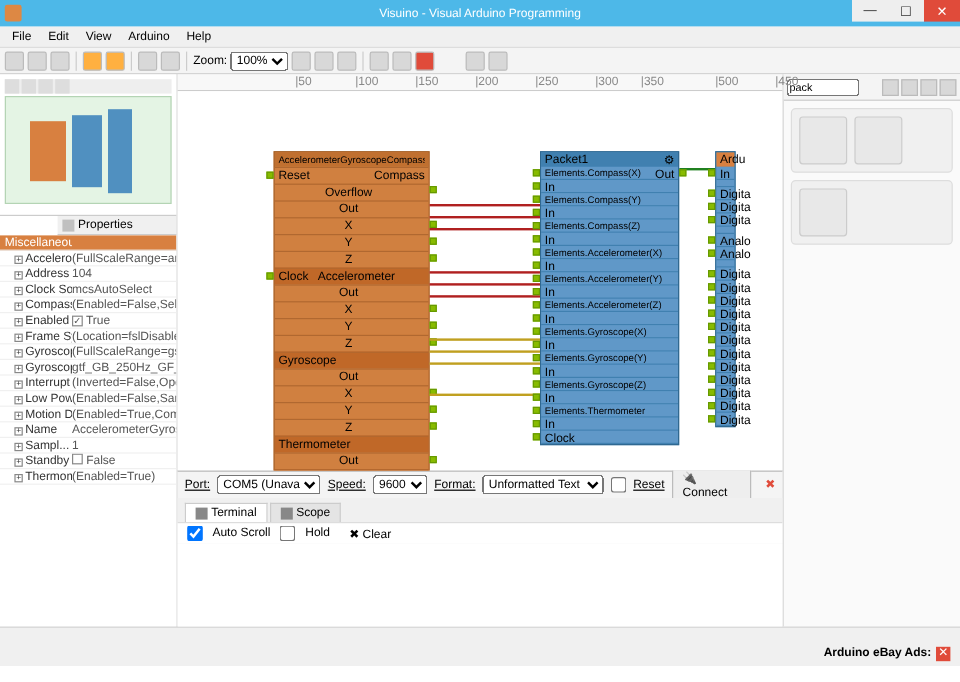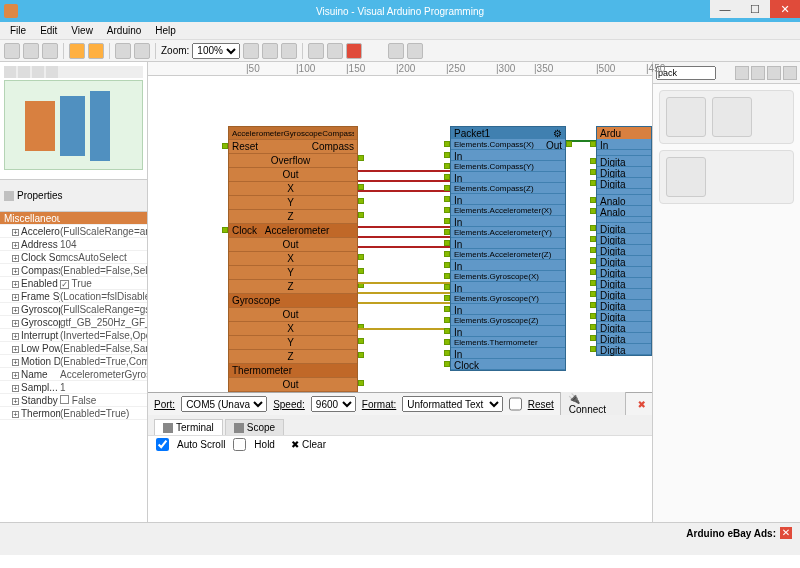--- a/index.html
+++ b/index.html
@@ -33,21 +33,21 @@
 
 .preview { height: 118px; background: #fff; border-bottom: 1px solid #ccc; padding: 4px; position: relative; }
 .preview .phdr { height: 12px; background: #eee; margin-bottom: 2px; display:flex; gap:2px; }
 .preview .phdr div { width:12px; height:12px; background:#ddd; }
 .preview .pimg { width: 100%; height: 90px; background: #e4f4e4; position: relative; border:1px solid #b4d4b4; }
 .preview .pimg .pc1 { position:absolute; left:20px; top:20px; width:30px; height:50px; background:#d88040; }
 .preview .pimg .pc2 { position:absolute; left:55px; top:15px; width:25px; height:60px; background:#5090c0; }
 .preview .pimg .pc3 { position:absolute; left:85px; top:10px; width:20px; height:70px; background:#5090c0; }
 
 
-.prop-hdr { height: 32px; background: #f0f0f0; border-bottom: 1px solid #ccc; display: flex; align-items: center; padding: 0 4px; }
+.prop-hdr { height: 16px; background: #f0f0f0; border-bottom: 1px solid #ccc; display: flex; align-items: center; padding: 0 4px; margin-left: 48px; }
 .prop-hdr .icn { width:10px; height:10px; background:#c0c0c0; margin-right:3px; }
 
 
 .proptree { flex: 1; overflow: hidden; background: #fff; font-size: 9px; }
 .proptree .row { display: flex; height: 13px; align-items: center; border-bottom: 1px solid #f0f0f0; }
 .proptree .row .k { width: 60px; padding-left: 12px; color: #333; overflow:hidden; white-space:nowrap; }
 .proptree .row .v { flex: 1; color: #555; overflow:hidden; white-space:nowrap; }
 .proptree .row.hdr { background: #d88040; color: #fff; }
 .proptree .row.hdr .k { color:#fff; padding-left:4px; }
 .proptree .sq { width:7px; height:7px; border:1px solid #888; margin-right:2px; font-size:7px; line-height:5px; text-align:center; display:inline-block; }
@@ -103,21 +103,21 @@
 .bottom .tabrow { height:20px; display:flex; align-items:flex-end; padding:0 6px; gap:2px; background:#f0f0f0; }
 .bottom .tabrow .tab { padding:2px 8px; background:#e4e4e4; border:1px solid #ccc; border-bottom:none; font-size:10px; display:flex; align-items:center; gap:3px; }
 .bottom .tabrow .tab.active { background:#fff; }
 .bottom .tabrow .ticn { width:10px; height:10px; background:#888; }
 .bottom .termrow { height:18px; display:flex; align-items:center; padding:0 8px; gap:8px; background:#fff; border-top:1px solid #ddd; }
 .bottom .term { flex:1; background:#fff; }
 .bottom .sendrow { height:22px; display:flex; align-items:center; padding:0 8px; gap:8px; border-top:1px solid #ddd; }
 .bottom .sendrow input[type=text] { flex:1; height:16px; }
 
 
-.footer { height:16px; background:#f0f0f0; border-top:1px solid #ccc; display:flex; align-items:flex-end; padding:16px 8px; font-size:10px; }
+.footer { height:16px; background:#f0f0f0; border-top:1px solid #ccc; display:flex; align-items:flex-start; padding:16px 8px; font-size:10px; }
 .footer .spacer { flex:1; }
 .footer .ads { font-weight:bold; }
 .footer .x { width:12px; height:12px; background:#e04b3a; color:#fff; text-align:center; line-height:12px; margin-left:4px; }
 </style>
 </head>
 <body>
 
 <div class="titlebar">
   <div class="icon"></div>
   <span>Visuino - Visual Arduino Programming</span>
@@ -388,21 +388,21 @@
         <div class="row">
             <span class="pin-l"></span>
             <span>In</span>
           </div>
         <div class="row">
             <span class="pin-l"></span>
             <span>Clock</span>
           </div>
       </div>
 
-      <div class="ardu" style="left:448px; top:50px; width:56px;">
+      <div class="ardu" style="left:448px; top:50px; width:17px;">
         <div class="chdr"><span>Ardu</span></div>
         <div class="row"><span class="pin-l"></span><span>In</span></div>
         <div class="row" style="height:6px"></div>
         <div class="row"><span class="pin-l"></span><span>Digita</span></div>
         <div class="row"><span class="pin-l"></span><span>Digita</span></div>
         <div class="row"><span class="pin-l"></span><span>Digita</span></div>
         <div class="row" style="height:6px"></div>
         <div class="row"><span class="pin-l"></span><span>Analo</span></div>
         <div class="row"><span class="pin-l"></span><span>Analo</span></div>
         <div class="row" style="height:6px"></div>

